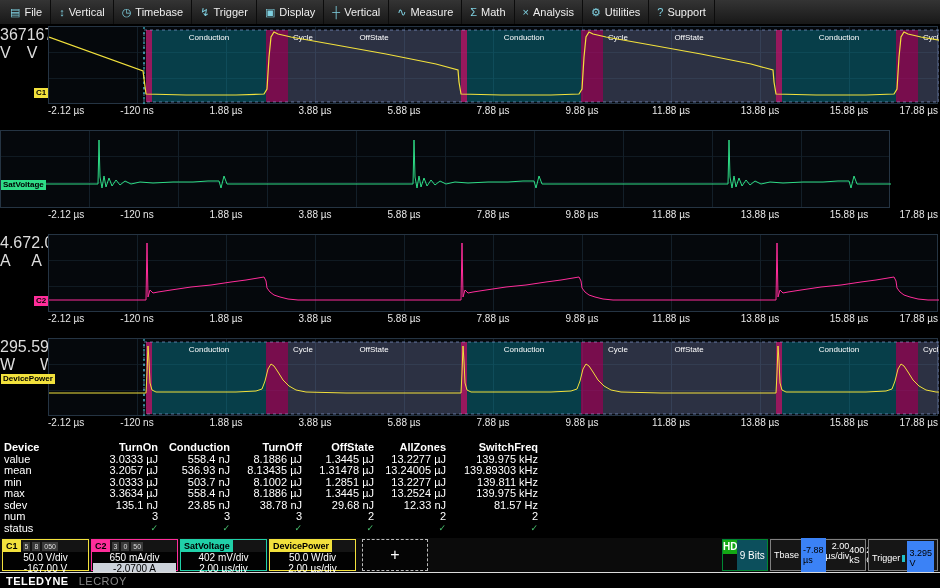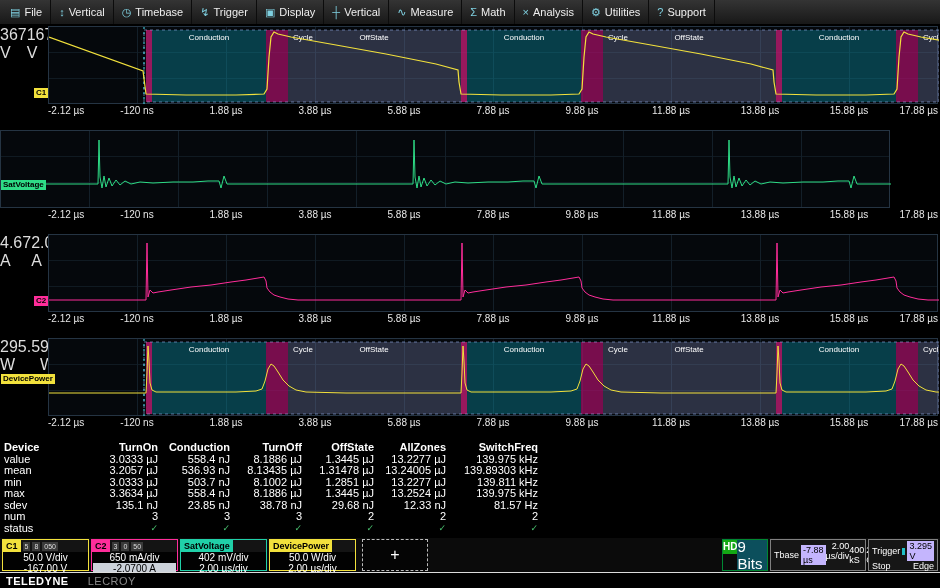--- a/index.html
+++ b/index.html
@@ -57,35 +57,35 @@
   .desc-t{background:var(--ac,#888);color:#000;font-size:9px;font-weight:bold;padding:0 3px;line-height:12px;height:12px}
   .badge{font-size:7px;background:#3a3a3a;color:#ddd;margin-left:2px;padding:0 2px;line-height:9px}
   .desc-b{flex:1;display:flex;flex-direction:column;justify-content:space-evenly}
   .dline{font-size:10px;text-align:center;line-height:11px;color:#fff}
   .dline.sel{background:#ccd2da;color:#000;margin:0 1px}
   .plusbox{width:66px;border:1px dashed #bbb;margin-left:4px;display:flex;align-items:center;
     justify-content:center;font-size:16px;color:#fff;background:#050505}
   .spacer{flex:1}
   .hdbox{width:46px;display:flex;flex-direction:row;border:1px solid #083}
   .hd-h{background:#14a814;font-size:10px;font-weight:bold;text-align:center;line-height:14px;height:14px;color:#fff}
-  .hd-b{flex:1;background:#0c4f5c;font-size:15px;display:flex;align-items:center;justify-content:center;color:#fff}
+  .hd-b{flex:1;background:#0c4f5c;font-size:10px;display:flex;align-items:center;justify-content:center;color:#fff}
   .tbox{width:96px;border:1px solid #808080;background:#161616;font-size:9px;padding:1px 3px;
     display:flex;justify-content:flex-start}
   .trgbox{width:70px;border:1px solid #808080;background:#161616;font-size:9px;padding:1px 3px;
     display:flex;flex-direction:column;justify-content:space-between}
   .brow{display:flex;justify-content:space-between;align-items:center;gap:2px}
-  .chip{background:#c4b5fd;color:#000;padding:0 2px;font-size:9px}
+  .chip{background:#3b82f6;color:#000;padding:7px 2px;font-size:9px}
   .r{text-align:right}
   .srcsq{width:7px;height:7px;background:#20c0c8;display:inline-block}
 
   
   .footer{position:absolute;left:0;right:0;bottom:0;height:16px;background:#000;border-top:1px solid #dcdcdc;
     display:flex;align-items:center;padding-left:6px;font-size:11px}
   .brand1{font-weight:bold;letter-spacing:.5px}
-  .brand2{color:#8a8a8a;margin-left:19px;letter-spacing:.5px}
+  .brand2{color:#8a8a8a;margin-left:10px;letter-spacing:.5px}
 </style>
 </head>
 <body>
 
 <div class="menubar">
   <div class="mitem">
       <span class="micon">▤</span>
       <span class="mlabel">File</span>
     </div>
   <div class="mitem">

